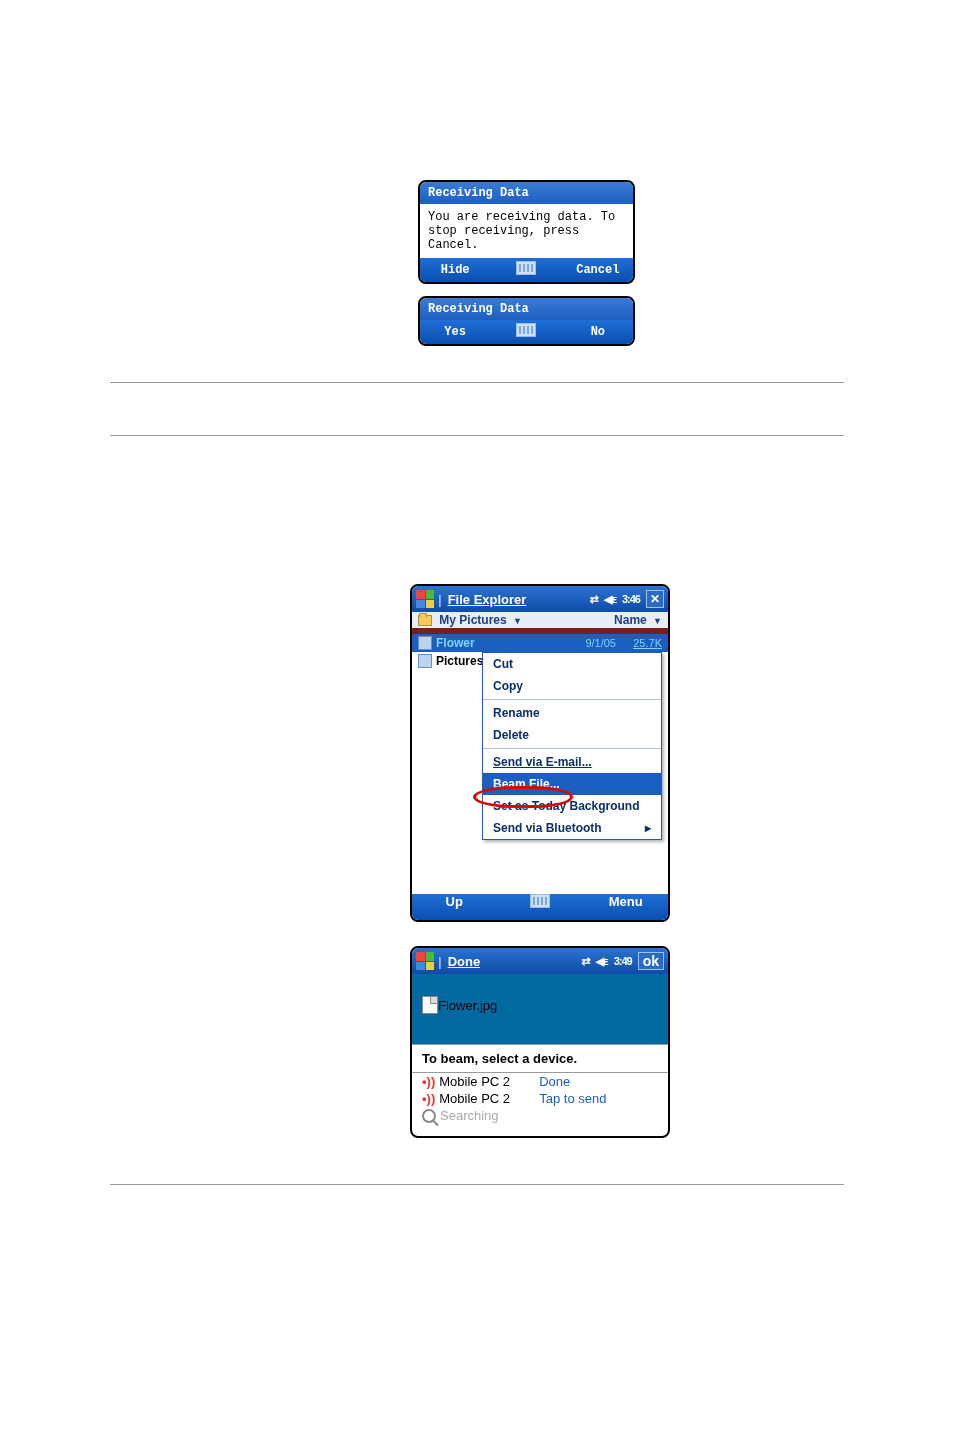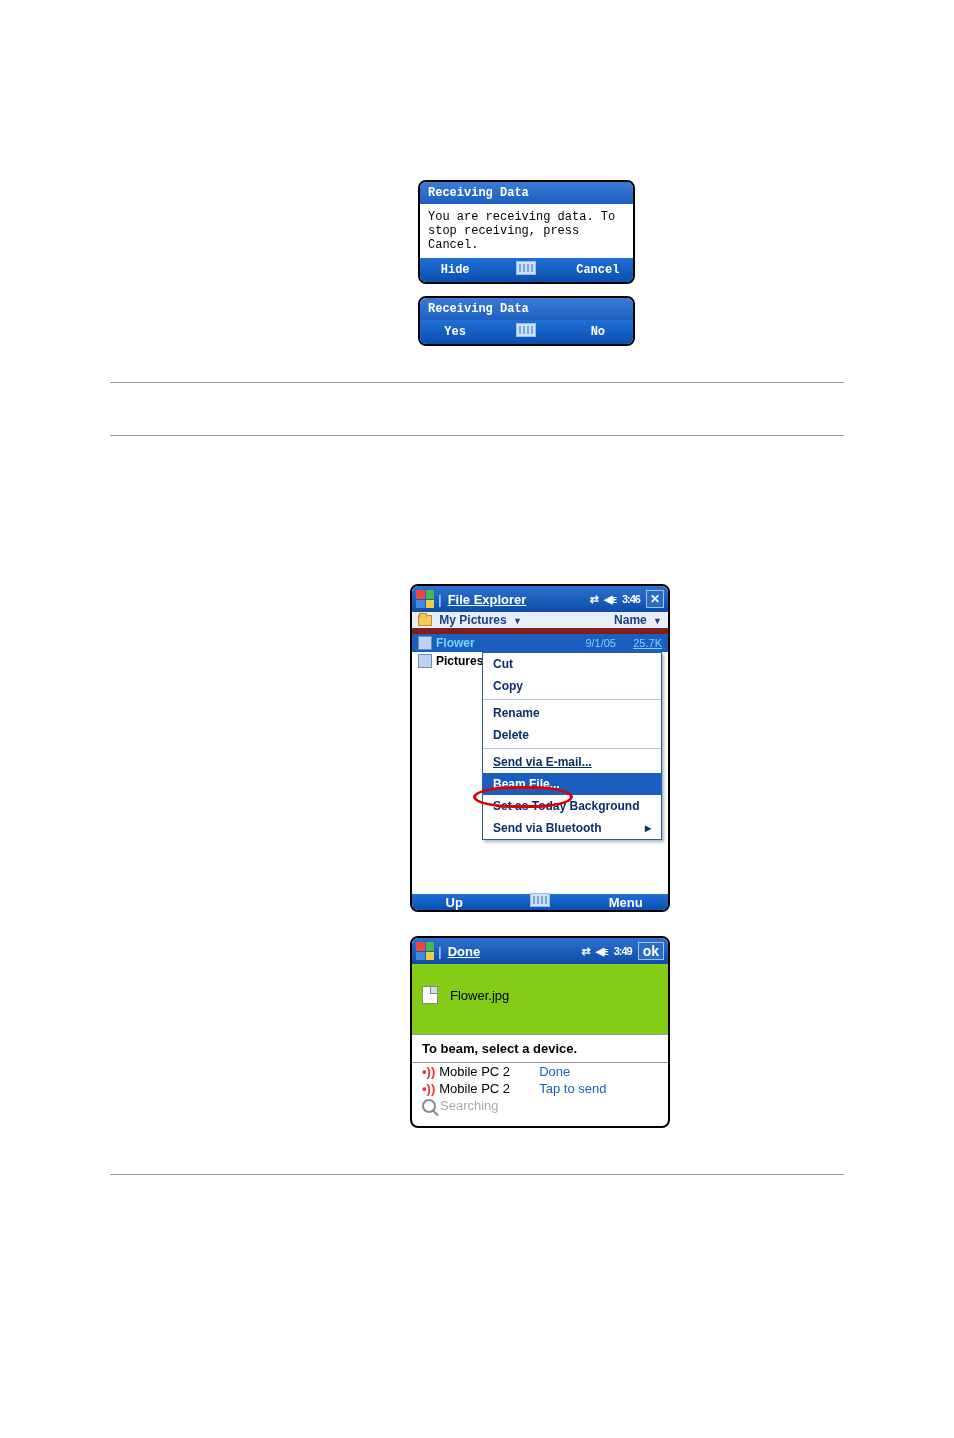--- a/index.html
+++ b/index.html
@@ -50,26 +50,26 @@
 
   .ctxmenu { position:absolute; top:18px; left:70px; width:180px; background:#fff; border:1px solid #2a5ba8; box-shadow:2px 2px 3px rgba(0,0,0,.3); font-size:12px; font-weight:bold; color:#0b2f6b; }
   .ctxmenu .mi { padding:4px 10px; }
   .ctxmenu .mi.u { text-decoration:underline; }
   .ctxmenu .sep { border-top:1px solid #aac2e6; margin:2px 0; }
   .ctxmenu .mi.hi { background:#1a5fc0; color:#fff; position:relative; }
   .ctxmenu .mi.sub2 { position:relative; }
   .ctxmenu .mi.sub2 .arr { float:right; }
   .redring { position:absolute; width:100px; height:22px; border:3px solid #d00; border-radius:50%/60%; left:-10px; top:133px; pointer-events:none; }
 
-  .fe-bottombar { background:linear-gradient(#1f6fd6,#0a4fb0); height:16px; display:flex; align-items:flex-end; color:#fff; font-weight:bold; font-size:13px; }
+  .fe-bottombar { background:linear-gradient(#1f6fd6,#0a4fb0); height:26px; display:flex; align-items:flex-start; color:#fff; font-weight:bold; font-size:13px; }
   .fe-bottombar .l{width:33%;text-align:center;} .fe-bottombar .m{width:34%;text-align:center;} .fe-bottombar .r{width:33%;text-align:center;}
 
   
   .beam-wrap { margin-left: 300px; width:260px; border:2px solid #000; border-radius:8px; overflow:hidden; }
-  .beam-body { background:#84cc16; padding:0 10px 8px 10px; font-size:13px; min-height:70px; display:flex; align-items:center; gap:12px; }
+  .beam-body { background:#0369a1; padding:0 10px 8px 10px; font-size:13px; min-height:70px; display:flex; align-items:center; gap:0; }
   .file-ic { width:16px; height:18px; background:#fff; border:1px solid #888; position:relative; }
   .file-ic::before { content:""; position:absolute; top:0; right:0; width:6px; height:6px; background:#ddd; border-left:1px solid #888; border-bottom:1px solid #888; }
   .beam-sep { border-top:1px solid #999; }
   .beam-prompt { font-weight:bold; font-size:13px; padding:6px 10px; }
   .beam-list { padding:0 10px 12px 10px; font-size:13px; }
   .beam-list .br { display:flex; align-items:center; padding:1px 0; }
   .ir-ic { color:#e33; font-size:13px; font-weight:bold; margin-right:4px; }
   .mag-ic { width:14px; height:14px; border:2px solid #888; border-radius:50%; margin-right:4px; position:relative; }
   .mag-ic::after { content:""; position:absolute; width:7px; height:2px; background:#888; bottom:-3px; right:-5px; transform:rotate(45deg); }
   .beam-list .bname { flex:0 0 100px; }

